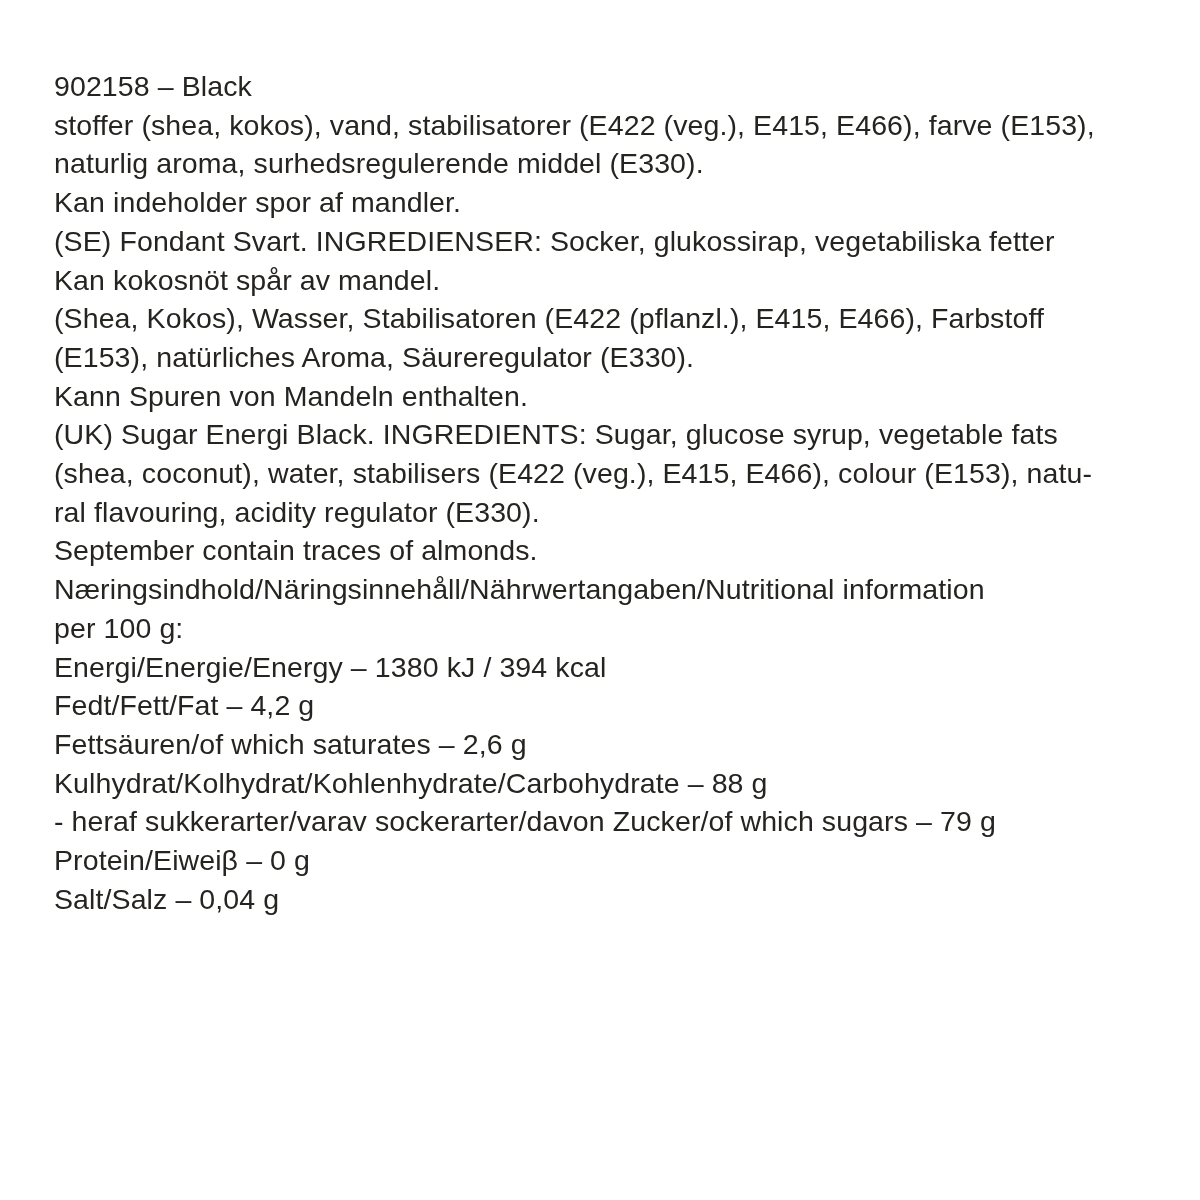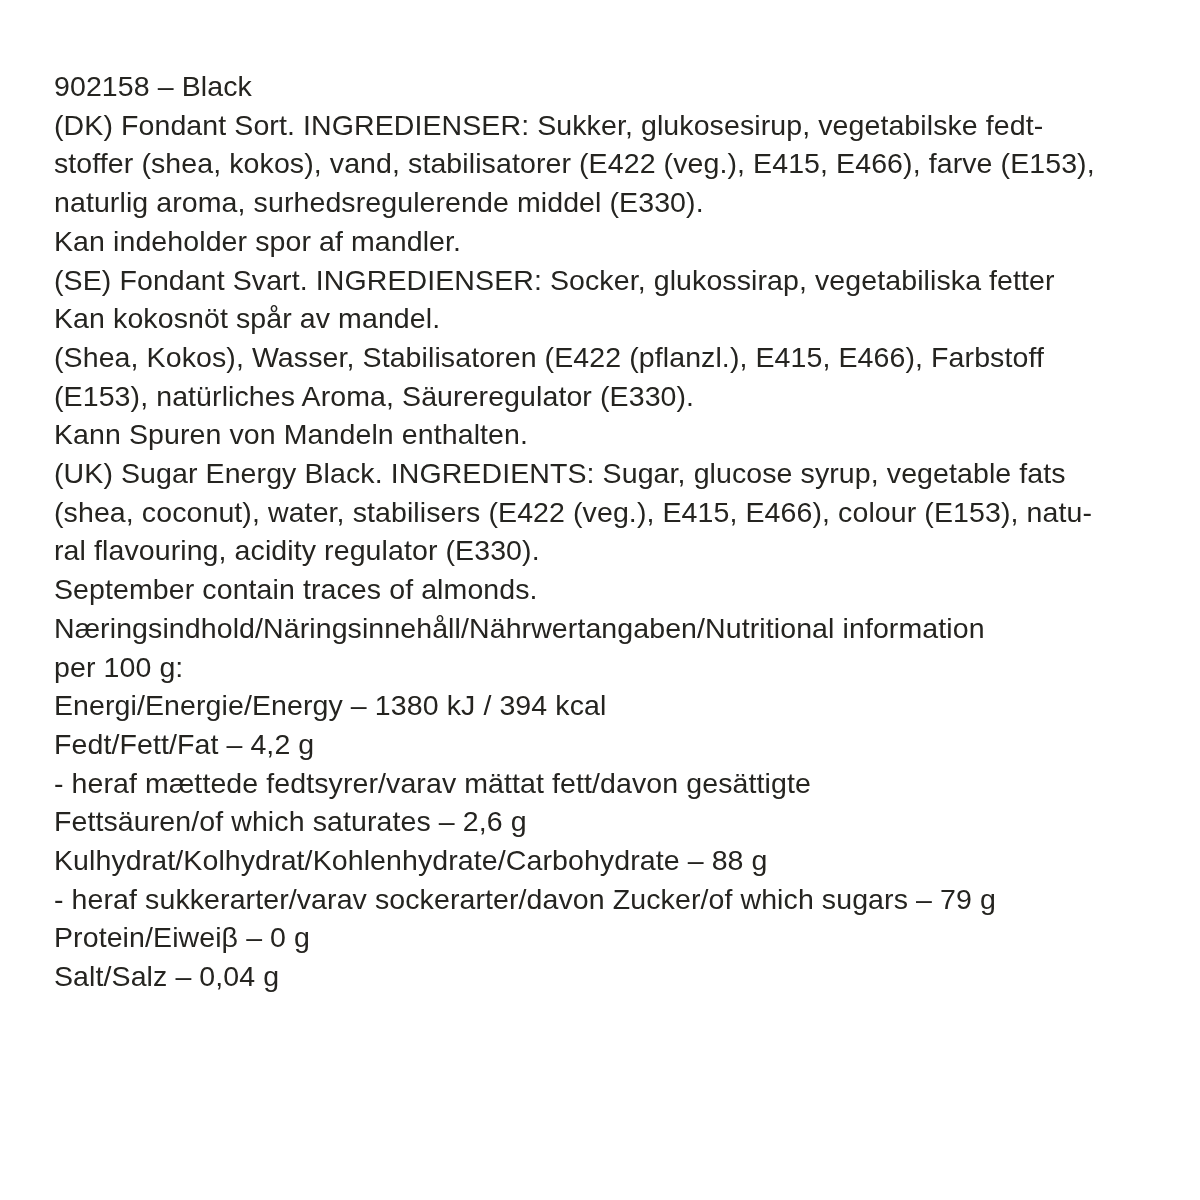--- a/index.html
+++ b/index.html
@@ -26,36 +26,34 @@
     letter-spacing: 0.1px;
     white-space: pre;
     font-weight: 400;
   }
 </style>
 </head>
 <body>
 
 <div class="page">
   <div class="line">902158 – Black</div>
-  <div class="line">(DK) Fondant Sort. INGREDIENSER: Sukker, glukosesirup, vegetabilske fedt-</div>
   <div class="line">stoffer (shea, kokos), vand, stabilisatorer (E422 (veg.), E415, E466), farve (E153),</div>
   <div class="line">naturlig aroma, surhedsregulerende middel (E330).</div>
   <div class="line">Kan indeholder spor af mandler.</div>
   <div class="line">(SE) Fondant Svart. INGREDIENSER: Socker, glukossirap, vegetabiliska fetter</div>
   <div class="line">Kan kokosnöt spår av mandel.</div>
   <div class="line">(Shea, Kokos), Wasser, Stabilisatoren (E422 (pflanzl.), E415, E466), Farbstoff</div>
   <div class="line">(E153), natürliches Aroma, Säureregulator (E330).</div>
   <div class="line">Kann Spuren von Mandeln enthalten.</div>
-  <div class="line">(UK) Sugar Energy Black. INGREDIENTS: Sugar, glucose syrup, vegetable fats</div>
+  <div class="line">(UK) Sugar Energi Black. INGREDIENTS: Sugar, glucose syrup, vegetable fats</div>
   <div class="line">(shea, coconut), water, stabilisers (E422 (veg.), E415, E466), colour (E153), natu-</div>
   <div class="line">ral flavouring, acidity regulator (E330).</div>
   <div class="line">September contain traces of almonds.</div>
   <div class="line">Næringsindhold/Näringsinnehåll/Nährwertangaben/Nutritional information</div>
   <div class="line">per 100 g:</div>
   <div class="line">Energi/Energie/Energy – 1380 kJ / 394 kcal</div>
   <div class="line">Fedt/Fett/Fat – 4,2 g</div>
-  <div class="line">- heraf mættede fedtsyrer/varav mättat fett/davon gesättigte</div>
   <div class="line">Fettsäuren/of which saturates – 2,6 g</div>
   <div class="line">Kulhydrat/Kolhydrat/Kohlenhydrate/Carbohydrate – 88 g</div>
   <div class="line">- heraf sukkerarter/varav sockerarter/davon Zucker/of which sugars – 79 g</div>
   <div class="line">Protein/Eiweiβ – 0 g</div>
   <div class="line">Salt/Salz – 0,04 g</div>
 </div>
 
 </body></html>

